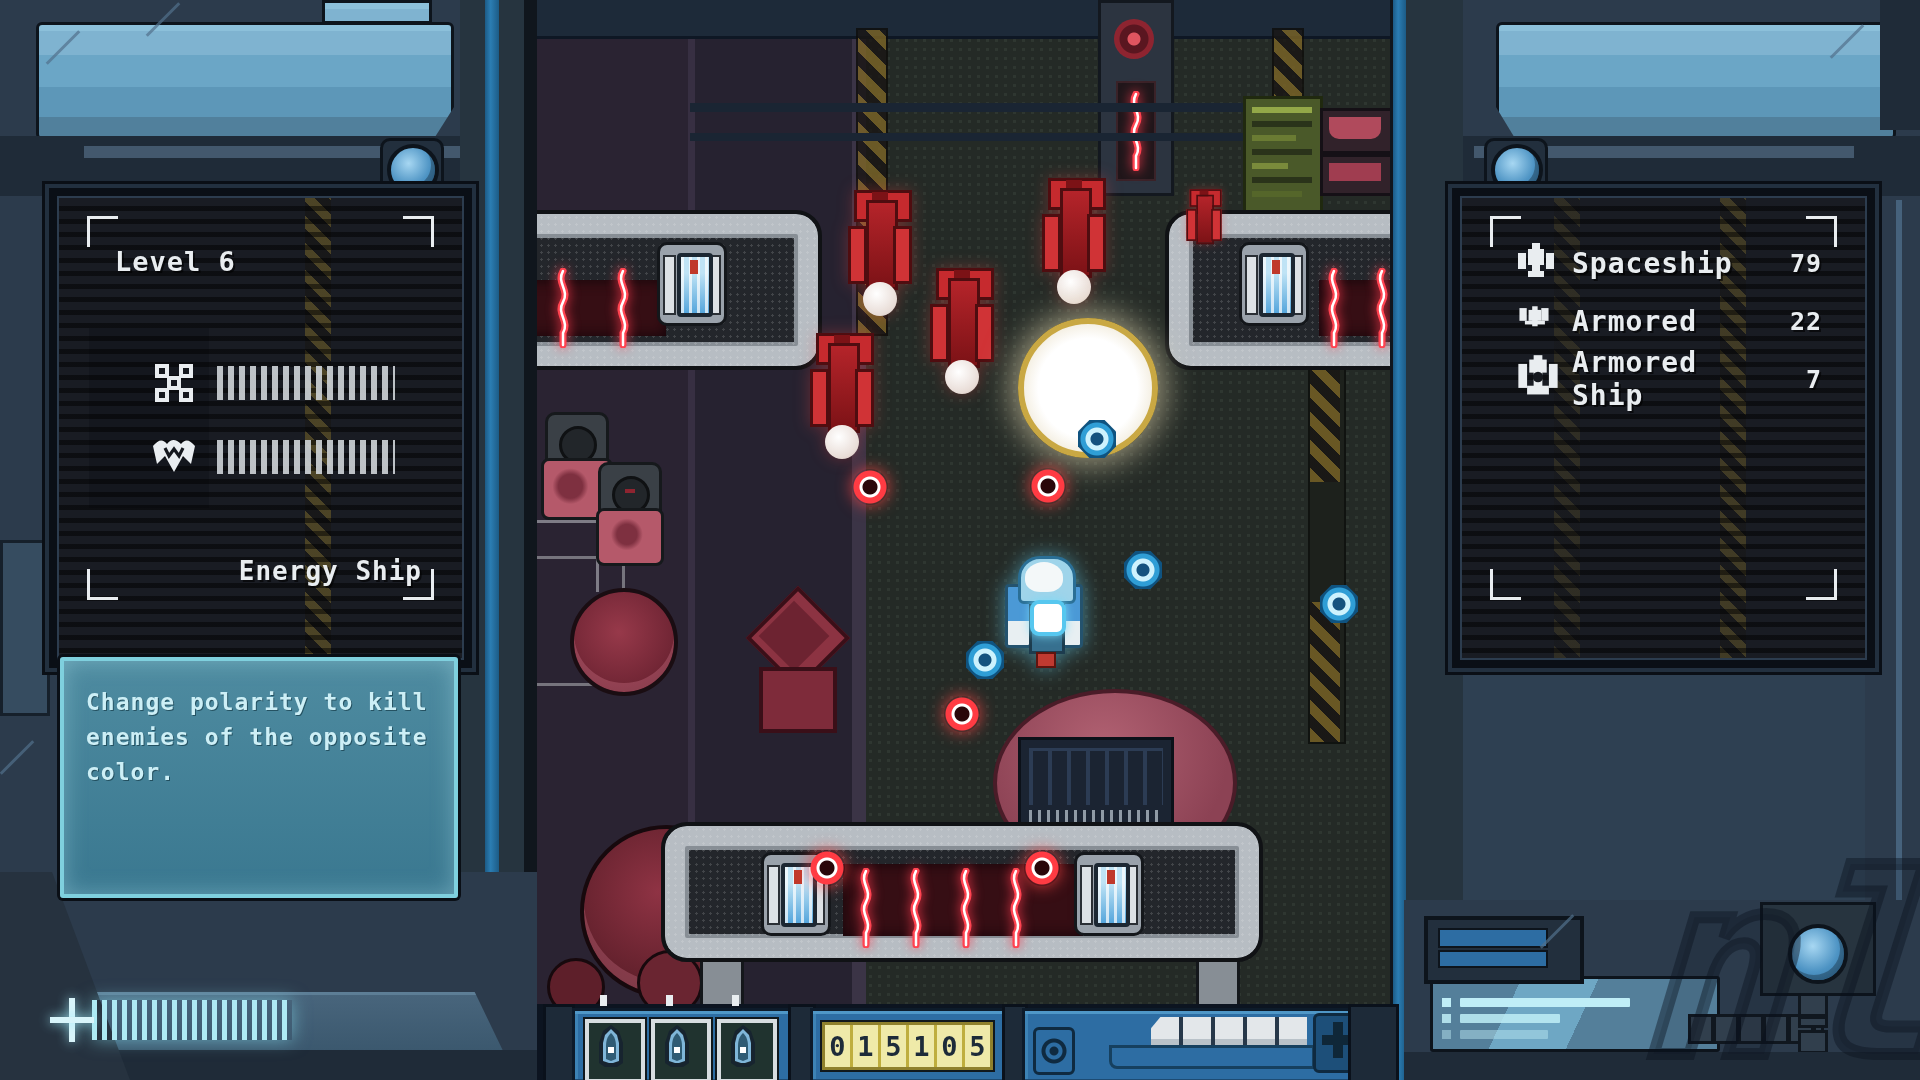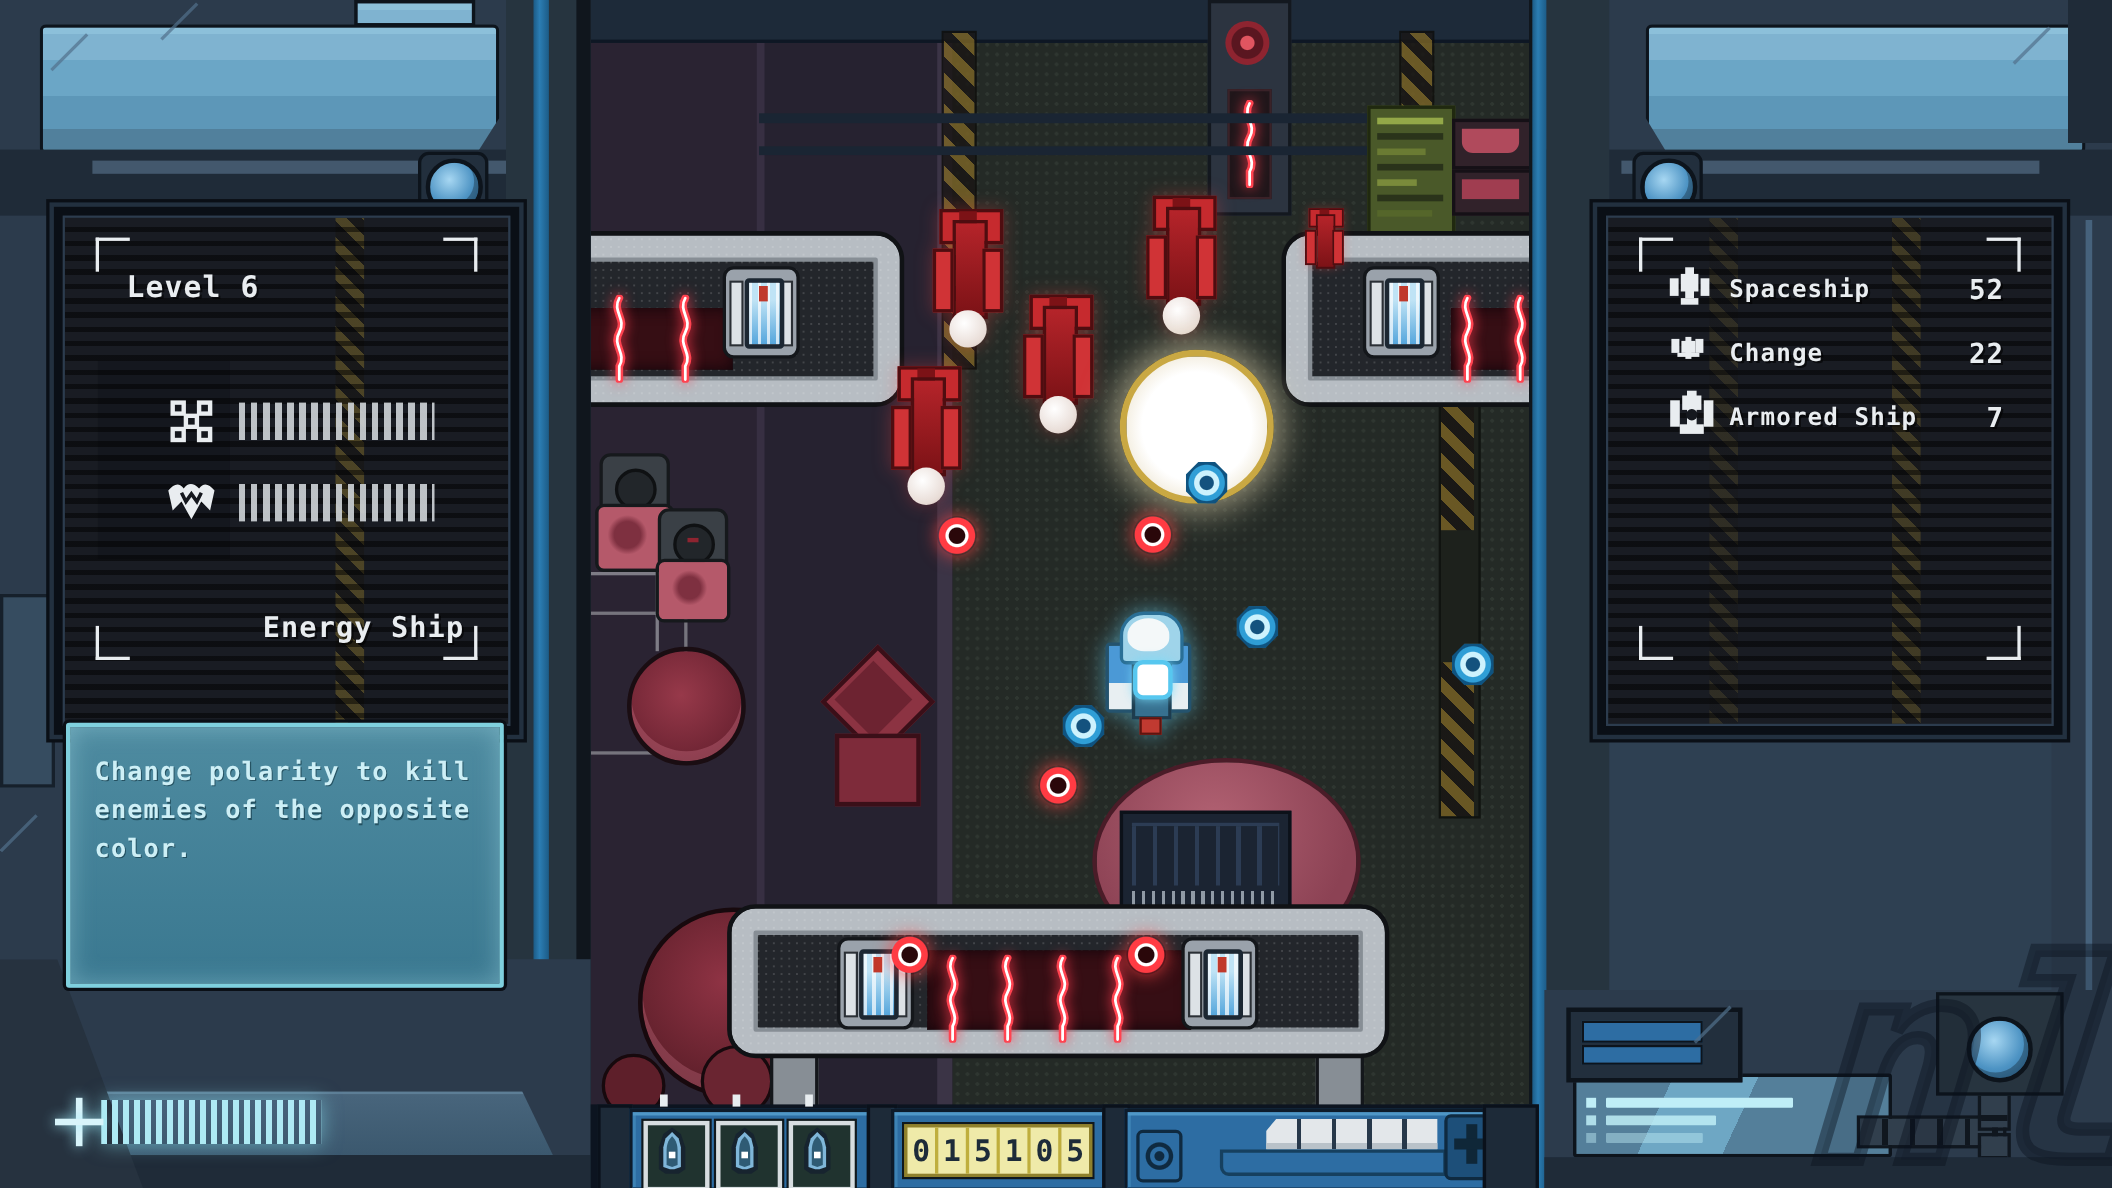--- a/index.html
+++ b/index.html
@@ -25,21 +25,21 @@
   .bracket{position:absolute;width:28px;height:28px;border:3px solid #e9edf0;}
   .bk-tl{border-right:none;border-bottom:none}.bk-tr{border-left:none;border-bottom:none}
   .bk-bl{border-right:none;border-top:none}.bk-br{border-left:none;border-top:none}
   .ptext{color:#e9edf0;font-weight:bold;letter-spacing:1px;text-shadow:2px 2px 0 rgba(0,0,0,.6);}
   .tickbar{height:34px;background:repeating-linear-gradient(90deg,#ccd1d5 0 6px,rgba(0,0,0,0) 6px 11px);opacity:.92;}
   .tipbox{background:linear-gradient(180deg,#4e8ba0,#3a7890);border:4px solid #7fd0de;border-radius:3px;
           box-shadow:0 0 0 3px #0a0f16,inset 0 0 22px rgba(190,240,250,.35);
           color:#cdeff6;font-weight:bold;font-size:23px;line-height:35px;letter-spacing:1px;
           padding:24px 22px;box-sizing:border-box;text-shadow:1px 1px 0 rgba(0,30,40,.5);}
   .killrow{display:flex;align-items:center;height:58px;}
-  .killrow .klabel{flex:1;font-size:22px;}
+  .killrow .klabel{flex:1;font-size:28px;}
   .killrow .kcount{font-size:25px;text-align:right;min-width:60px;}
   
   #playfield{left:537px;top:0;width:853px;height:1080px;background:#221f2a;overflow:hidden;}
   .dotzone{background-image:radial-gradient(rgba(170,195,170,.08) 1.5px,transparent 1.6px);background-size:9px 9px;}
   .hazardcol{background:repeating-linear-gradient(45deg,#7c6526 0 10px,#191614 10px 20px);opacity:.8;border:2px solid #0e0d0a;}
   .platform{background:#23262b;border:4px solid #101215;border-radius:26px;
             box-shadow:inset 0 0 0 20px #b7bdc3,inset 0 0 0 24px #878e95;}
   .platform .speck{position:absolute;inset:0;border-radius:22px;
     background-image:radial-gradient(rgba(255,255,255,.14) 1px,transparent 1.2px);background-size:7px 7px;}
   .redstrip{position:absolute;background:#360e14;box-shadow:inset 0 0 14px #12050a;}
@@ -447,35 +447,35 @@
                 <g fill="#e9edf0">
                   <rect x="9" y="2" width="4" height="14"></rect>
                   <rect x="7" y="5" width="8" height="8"></rect>
                   <rect x="2" y="7" width="4" height="8"></rect>
                   <rect x="16" y="7" width="4" height="8"></rect>
                   <rect x="7" y="16" width="8" height="3"></rect>
                 </g>
               </svg>
           </span>
           <span class="klabel">Spaceship</span>
-          <span class="kcount">52</span>
+          <span class="kcount">79</span>
         </div>
         <div class="killrow ptext">
           <span style="width:58px;">
             <svg width="40" height="40" viewBox="0 0 22 22">
                 <g fill="#e9edf0">
                   <rect x="10" y="4" width="3" height="11"></rect>
                   <rect x="8" y="6" width="7" height="6"></rect>
                   <rect x="3" y="5" width="4" height="7"></rect>
                   <rect x="15" y="5" width="4" height="7"></rect>
                   <rect x="6" y="12" width="11" height="2"></rect>
                 </g>
               </svg>
           </span>
-          <span class="klabel">Change</span>
+          <span class="klabel">Armored</span>
           <span class="kcount">22</span>
         </div>
         <div class="killrow ptext">
           <span style="width:58px;">
             <svg width="48" height="48" viewBox="0 0 22 22">
                 <g fill="#e9edf0">
                   <rect x="9" y="1" width="4" height="17"></rect>
                   <rect x="7" y="3" width="8" height="6"></rect>
                   <rect x="2" y="5" width="4" height="11"></rect>
                   <rect x="16" y="5" width="4" height="11"></rect>

